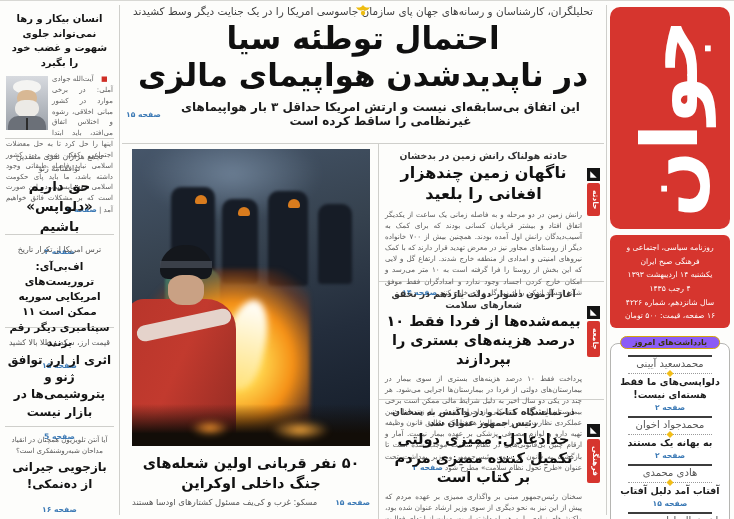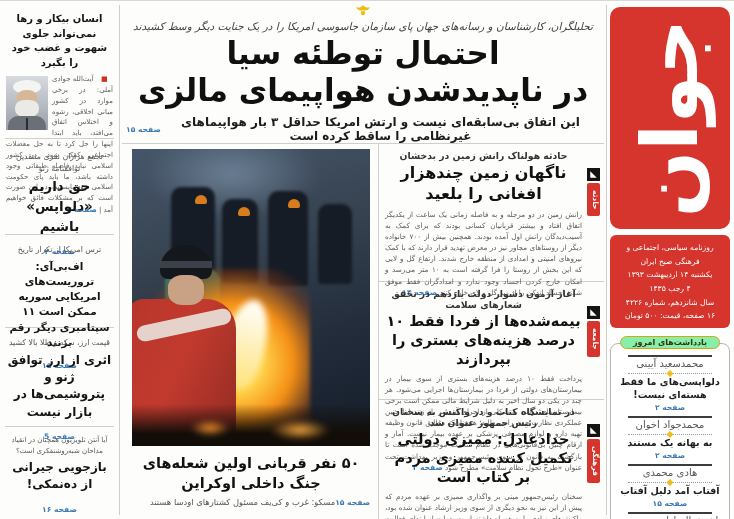--- a/index.html
+++ b/index.html
@@ -15,37 +15,37 @@
   
   .rail { position:absolute; top:6px; right:4px; width:120px; height:509px; }
   .logo-box { height:222px; background:#d6352e; border-radius:10px; position:relative; overflow:hidden;
               display:flex; align-items:center; justify-content:center; }
   .logo-word { color:#fff; font-weight:bold; font-size:78px; transform:rotate(-90deg); white-space:nowrap; }
   .info-box { margin-top:6px; background:#d6352e; border-radius:6px; padding:6px 3px 5px;
               color:#fff; text-align:center; font-size:7.6px; line-height:1.8; }
   .notes-box { margin-top:15px; height:213px; border:1px solid #b5b5b2; border-radius:8px;
                position:relative; padding:9px 5px 2px; background:#fff; }
   .notes-pill { position:absolute; top:-8px; right:50%; transform:translateX(50%);
-                background:#86efac; border:1px solid #d6a60e; border-radius:9px;
+                background:#8b5cf6; border:1px solid #d6a60e; border-radius:9px;
                 font-size:8px; font-weight:bold; color:#3a3208; padding:1px 12px; white-space:nowrap; }
   .note-item { text-align:center; padding-top:2px; }
   .note-rule { width:78%; margin:0 auto; border-top:2px solid #3c3c3c; }
   .note-author { font-size:10px; color:#555; padding:1px 0; }
   .note-dots { position:relative; width:78%; margin:0 auto 2px; border-bottom:1px dotted #9a9a9a; height:4px; }
   .note-dots::after { content:""; position:absolute; left:50%; top:1px; width:5px; height:5px;
                       background:#f2bd17; transform:translateX(-50%) rotate(45deg); }
   .note-headline { font-size:9.6px; font-weight:bold; color:#1d1d1d; line-height:1.35; }
   .plink { color:#3b79b5; font-weight:bold; font-size:7.6px; }
   .note-item .plink { display:block; padding:1px 0 2px; }
 
   
   .center { position:absolute; top:0; right:130px; width:482px; height:519px; }
   .top-block { height:143px; border-bottom:1px solid #cfcfcb; position:relative; text-align:center; }
   .ornament { position:absolute; top:1px; left:50%; transform:translateX(-50%); }
-  .top-kicker { padding-top:19px; font-size:10.5px; color:#3f3f3f;font-style:italic; }
+  .top-kicker { padding-top:4px; font-size:10.5px; color:#3f3f3f; }
   .main-headline { font-size:31px; font-weight:bold; color:#101010; line-height:1.2; margin-top:3px;text-align:center; }
   .sub-row { display:flex; align-items:center; margin-top:6px; padding:0 4px; }
   .sub-text { flex:1; text-align:center; font-size:12px; font-weight:bold; color:#1c1c1c; }
 
   .center-row { display:flex; height:375px; }
 
   
   .stories { width:226px; border-left:1px solid #cfcfcb; }
   .story { position:relative; padding:6px 22px 12px 6px; border-bottom:1px solid #cfcfcb; }
   .story:last-child { border-bottom:none; }
@@ -75,21 +75,21 @@
   .beanie { top:96px; left:28px; width:52px; height:34px; background:#14171c; border-radius:24px 24px 8px 8px; }
   .beanie-band { top:112px; left:28px; width:52px; height:7px; background:#454b55; opacity:.8;}
   .face { top:126px; left:36px; width:36px; height:30px; background:#c9a184; border-radius:40%; filter:blur(.5px);}
   .redjacket { top:150px; left:-6px; width:110px; height:160px; background:linear-gradient(115deg,#b8352b 0%,#c23a2e 45%,#8e2a22 100%); border-radius:18px 30px 0 0; }
   .whitestripe { top:168px; left:4px; width:96px; height:16px; background:#e9e4dd; transform:rotate(-12deg); opacity:.9; border-radius:8px;}
   .rubble { bottom:-12px; left:0; width:100%; height:54px; background:linear-gradient(#00000000,#120d08 55%); }
   .glow1 { bottom:6px; right:40px; width:60px; height:20px; background:radial-gradient(#ffad3d,transparent 70%); filter:blur(3px);}
   .glow2 { bottom:10px; right:140px; width:40px; height:16px; background:radial-gradient(#ff9a2e,transparent 70%); filter:blur(3px);}
   .photo-headline { text-align:center; font-size:14.5px; font-weight:bold; color:#111; line-height:1.35; margin-top:8px; }
   .photo-subrow { display:flex; align-items:center; margin-top:4px; }
-  .photo-sub { flex:1; text-align:right; font-size:8.4px; color:#555; }
+  .photo-sub { flex:1; text-align:left; font-size:8.4px; color:#555; }
 
   
   .leftcol { position:absolute; top:6px; left:2px; width:115px; height:509px; padding:0 3px 0 3px; }
   .litem { border-bottom:1px solid #cfcfcb; padding:5px 1px 6px; text-align:center; }
   .litem:last-child { border-bottom:none; }
   .l-headline { font-size:10px; font-weight:bold; color:#141414; line-height:1.45; }
   .l-kicker { font-size:7.8px; color:#555; line-height:1.5; }
   .l-body { margin-top:4px; font-size:7px; color:#5c5c5c; line-height:1.55; text-align:justify; }
   .l-body .bullet { color:#cf2e26; font-size:7px; }
   .cleric { float:left; width:42px; height:54px; margin:2px 4px 1px 0;

